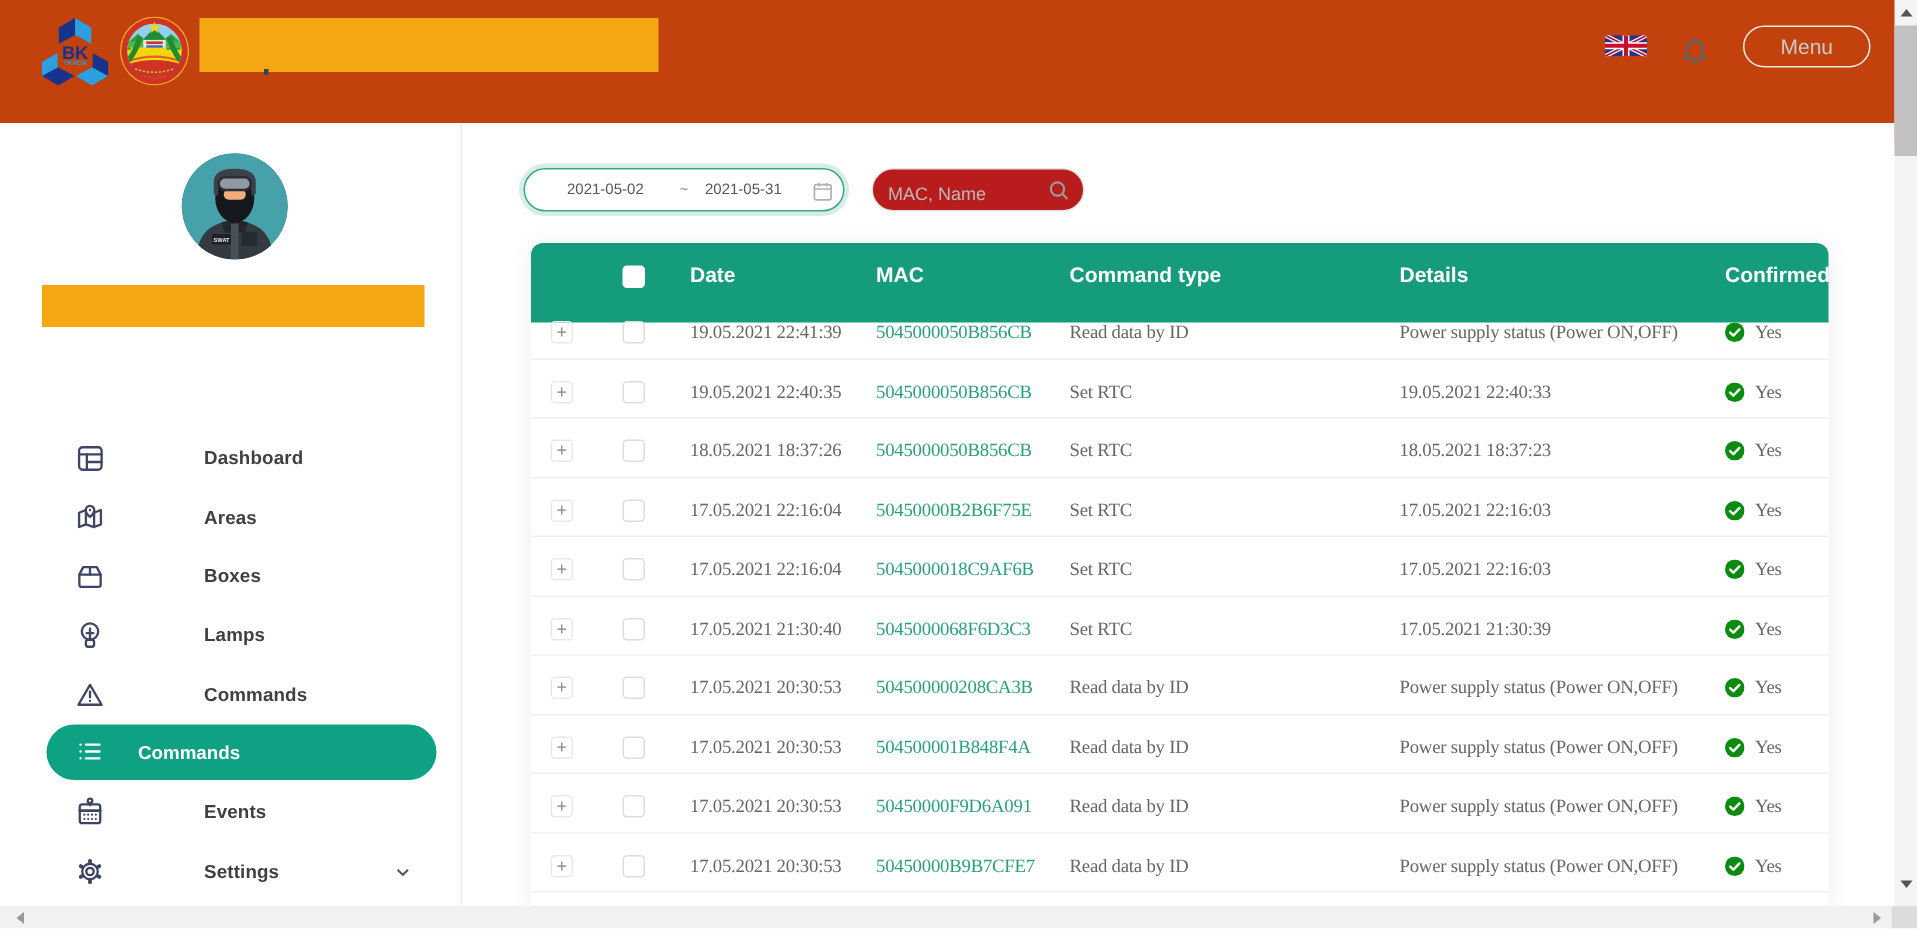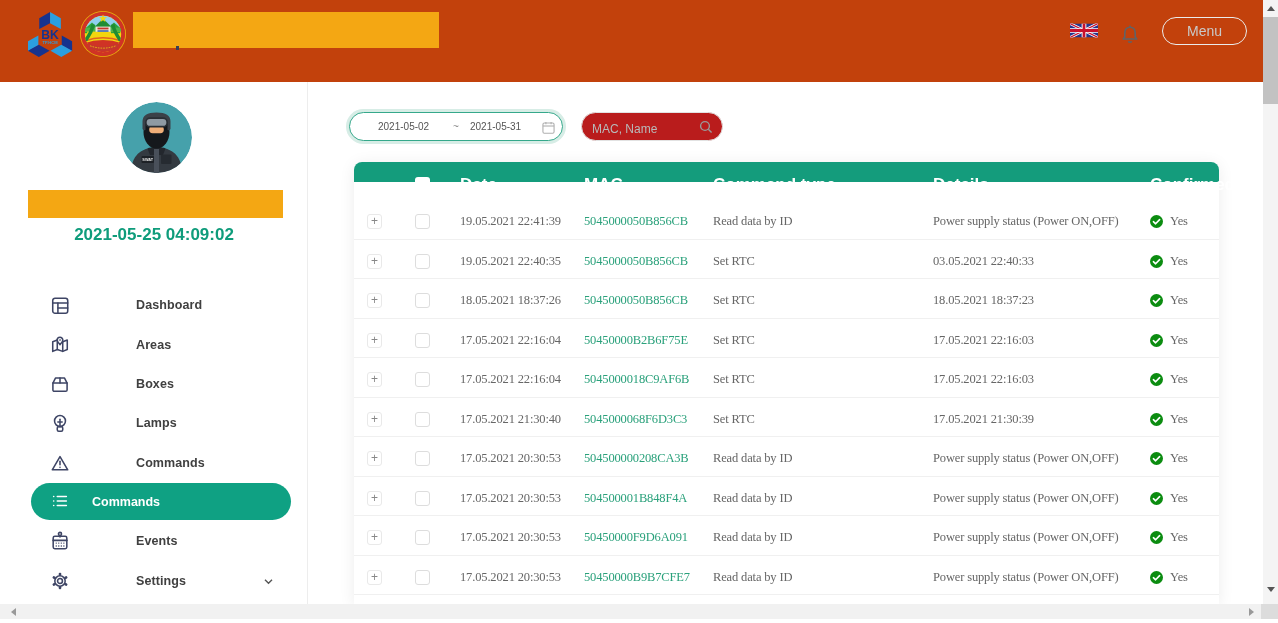--- a/index.html
+++ b/index.html
@@ -27,21 +27,21 @@
 
 
 #main { position:absolute; left:308px; top:82px; width:955px; height:541px; background:#fff; }
 #datepill { position:absolute; left:41px; top:30px; width:214px; height:29px; background:#fff; border:1px solid #35a88b; border-radius:15px; box-shadow:0 0 0 3px #d7ede6; }
 #datepill .t { position:absolute; top:8px; font-size:10px; color:#555; }
 #searchpill { position:absolute; left:273px; top:30px; width:142px; height:29px; background:#b91c1c; border:1px solid #e2e2e2; border-radius:15px; }
 #searchpill .t { position:absolute; left:10px; top:8.5px; font-size:12px; color:#b9b9b9; }
 
 
 #table { position:absolute; left:46px; top:80px; width:865px; height:442px; background:#fff; border-radius:8px 8px 0 0; box-shadow:0 2px 16px rgba(0,0,0,0.08); }
-#thead { position:absolute; left:0; top:0; width:865px; height:20px; background:#149c7c; border-radius:8px 8px 0 0; color:#fff; font-size:17px; font-weight:bold; }
+#thead { position:absolute; left:0; top:0; width:865px; height:53px; background:#149c7c; border-radius:8px 8px 0 0; color:#fff; font-size:14px; font-weight:bold; }
 #thead span { position:absolute; top:13px; }
 .hcb { position:absolute; left:61px; top:15px; width:15px; height:15px; background:#fff; border-radius:3px; }
 .trow { position:absolute; left:0; width:865px; height:39.55px; border-bottom:1px solid #f0f0f0; font-size:12.5px; color:#666; }
 .trow span { position:absolute; top:14px; letter-spacing:-0.15px;font-family:Liberation Serif, serif; }
 .plus { position:absolute; left:13px; top:14px; width:15px; height:15px; border:1px solid #e9e9e9; border-radius:3px; color:#888; font-size:12px; line-height:13px; text-align:center; }
 .rcb { position:absolute; left:61px; top:14px; width:15px; height:15px; background:#fff; border:1px solid #ddd; border-radius:3px; }
 .mac { color:#2aa17b; }
 .chk { position:absolute; left:796px; top:15px; width:13px; height:13px; }
 
 
@@ -140,21 +140,20 @@
       <rect x="28.2" y="24" width="14.6" height="7.2" rx="3.4" fill="#efae78"></rect>
       <path d="M21.5 27 V19.5 Q21.5 10.5 35.5 10.5 Q49.5 10.5 49.5 19.5 V27 Q48 29.2 46.5 27.8 V21 Q41.5 17.5 35.5 17.5 Q29.5 17.5 24.5 21 V27.8 Q23 29.2 21.5 27 Z" fill="#3b4148"></path>
       <rect x="24.8" y="16.2" width="21.4" height="8.4" rx="4.2" fill="#8f9aa3" stroke="#2a2f35" stroke-width="1.7"></rect>
       <rect x="33" y="47" width="5" height="24" fill="#49505a"></rect>
       <rect x="20.5" y="54" width="12.5" height="7" rx="1" fill="#1d2126"></rect>
       <text x="26.7" y="59.3" font-size="3.8" font-weight="bold" fill="#e8e8e8" text-anchor="middle" font-family="Liberation Sans">SWAT</text>
       <rect x="40" y="52.5" width="10.5" height="9.5" rx="1" fill="#262b31"></rect>
     </g>
   </svg>
   <div id="orangebar2"></div>
-  <div id="sdate">2021-05-25 04:09:02</div>
 
   <div class="mitem" style="top:203px">
     <svg class="mi" viewBox="0 0 22 22" fill="none" stroke="#3e4565" stroke-width="1.7" stroke-linecap="round" stroke-linejoin="round">
       <rect x="3" y="3.5" width="16.5" height="16.5" rx="2.5"></rect>
       <line x1="3" y1="8.7" x2="19.5" y2="8.7"></line>
       <line x1="8.7" y1="8.7" x2="8.7" y2="20"></line>
       <line x1="8.7" y1="14.3" x2="19.5" y2="14.3"></line>
     </svg>
     <div class="ml">Dashboard</div>
   </div>
@@ -288,21 +287,21 @@
             <path d="M3.4 6.7 L5.6 8.8 L9.6 4.6" stroke="#fff" stroke-width="1.6" fill="none" stroke-linecap="round" stroke-linejoin="round"></path>
           </svg>
     <span style="left:816px">Yes</span>
   </div>
 <div class="trow" style="top:77.55px">
     <div class="plus">+</div>
     <div class="rcb"></div>
     <span style="left:106px">19.05.2021 22:40:35</span>
     <span class="mac" style="left:230px">5045000050B856CB</span>
     <span style="left:359px">Set RTC</span>
-    <span style="left:579px">03.05.2021 22:40:33</span>
+    <span style="left:579px">19.05.2021 22:40:33</span>
     <svg class="chk" viewBox="0 0 13 13">
             <circle cx="6.5" cy="6.5" r="6.5" fill="#0b8c10"></circle>
             <path d="M3.4 6.7 L5.6 8.8 L9.6 4.6" stroke="#fff" stroke-width="1.6" fill="none" stroke-linecap="round" stroke-linejoin="round"></path>
           </svg>
     <span style="left:816px">Yes</span>
   </div>
 <div class="trow" style="top:117.1px">
     <div class="plus">+</div>
     <div class="rcb"></div>
     <span style="left:106px">18.05.2021 18:37:26</span>

